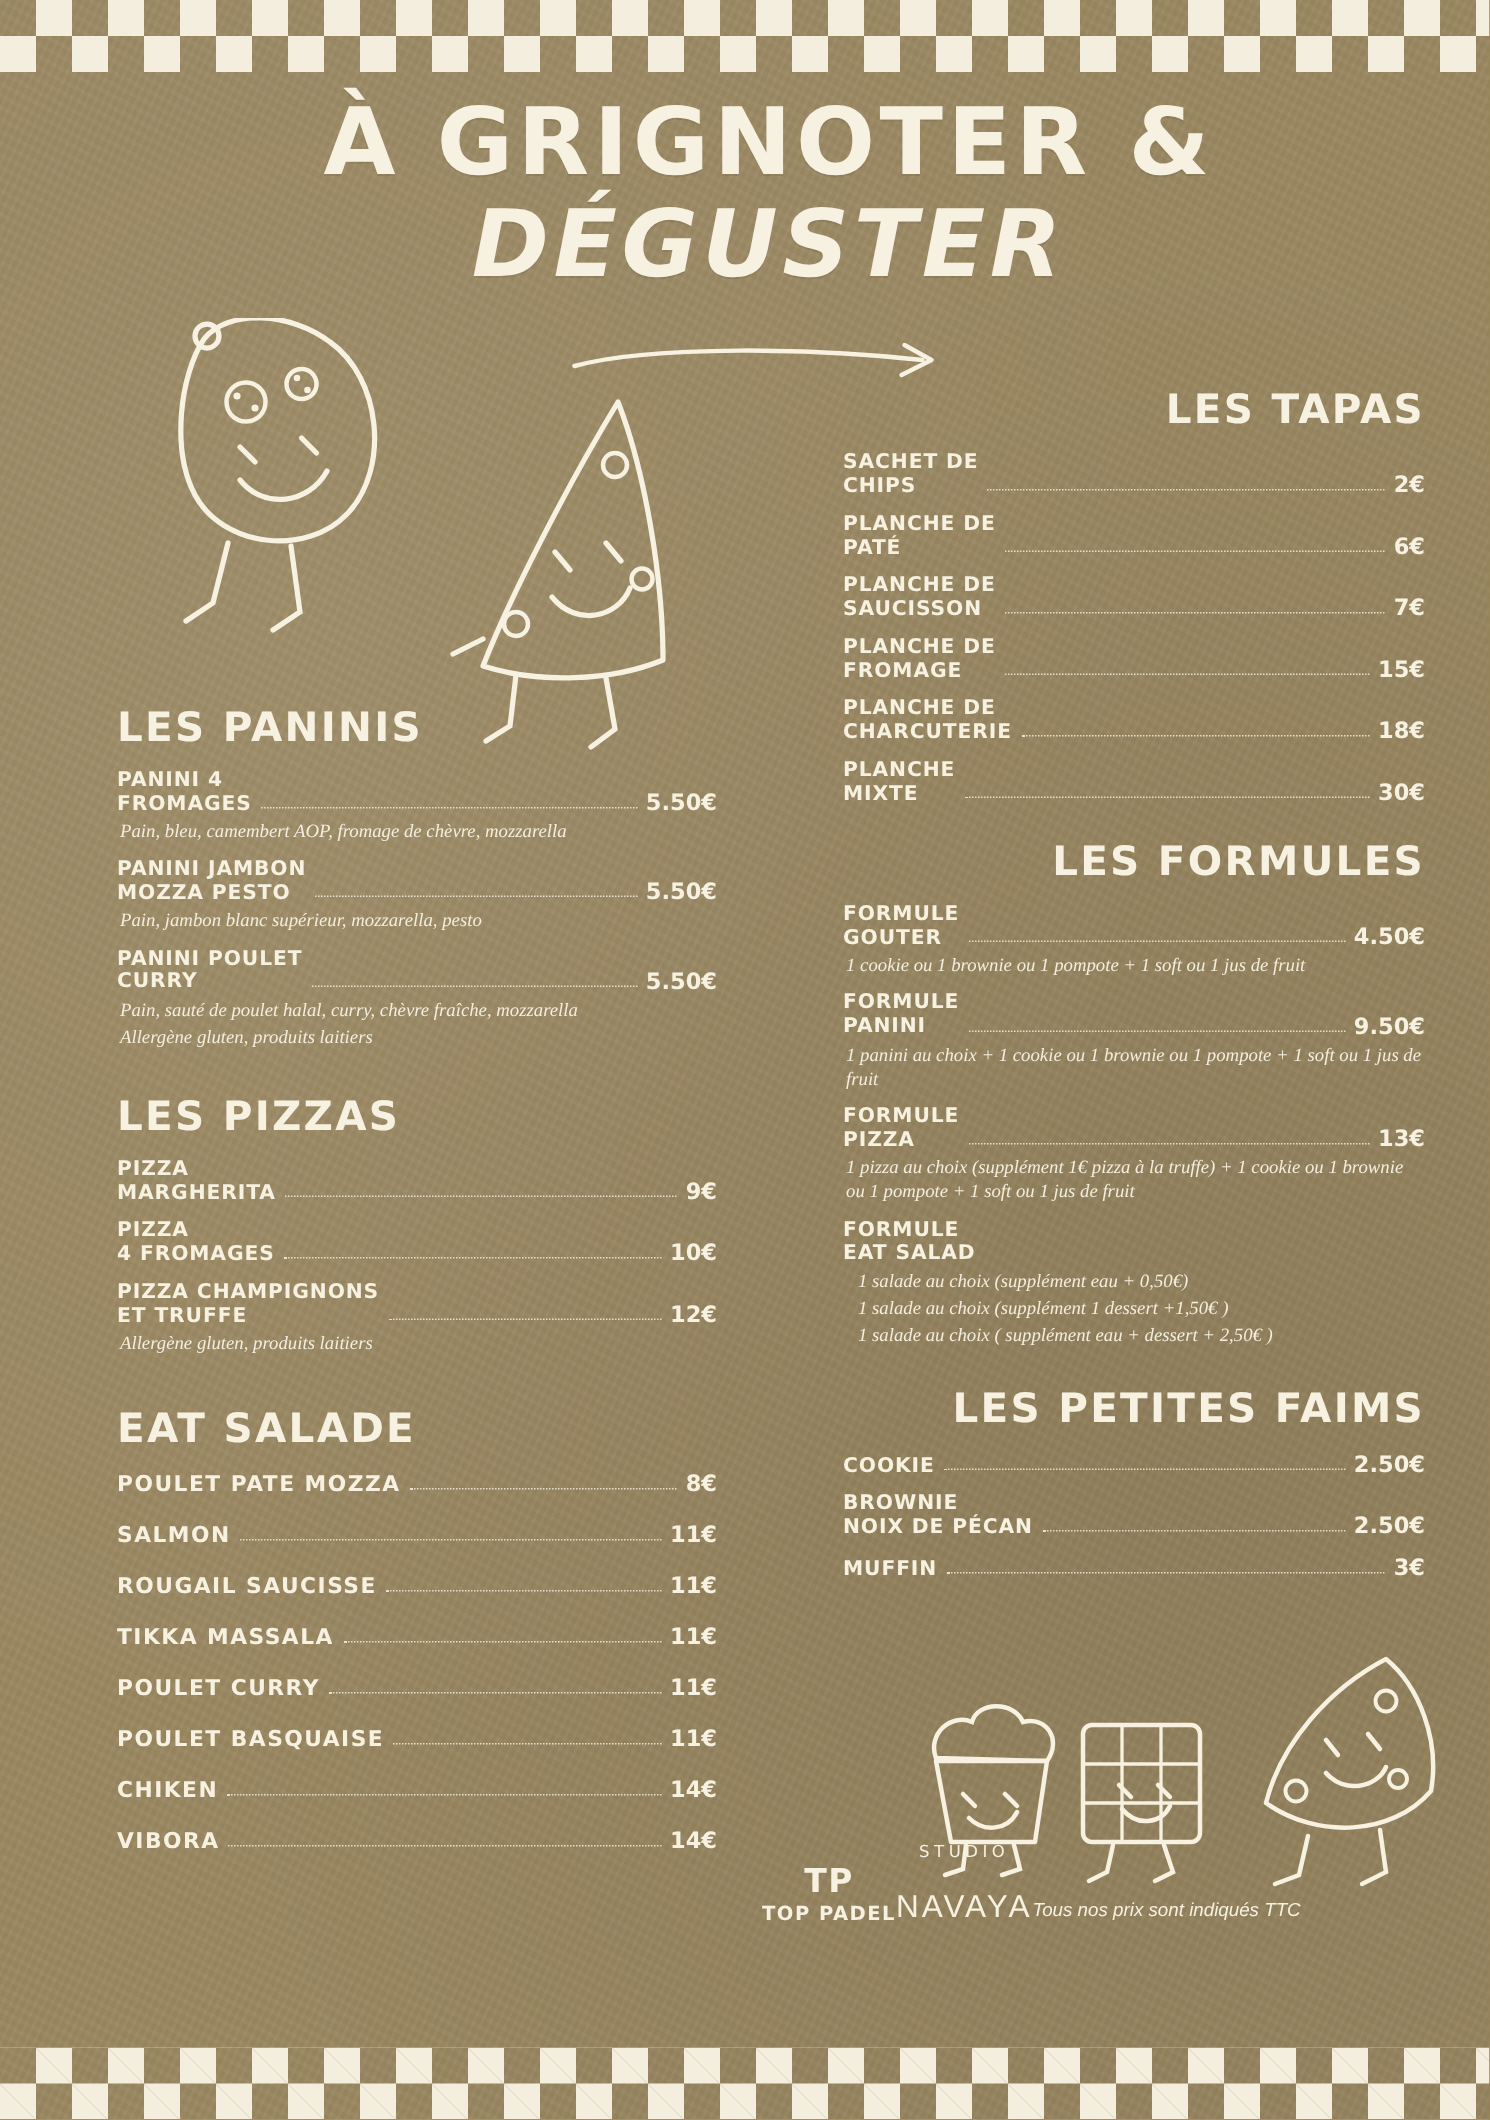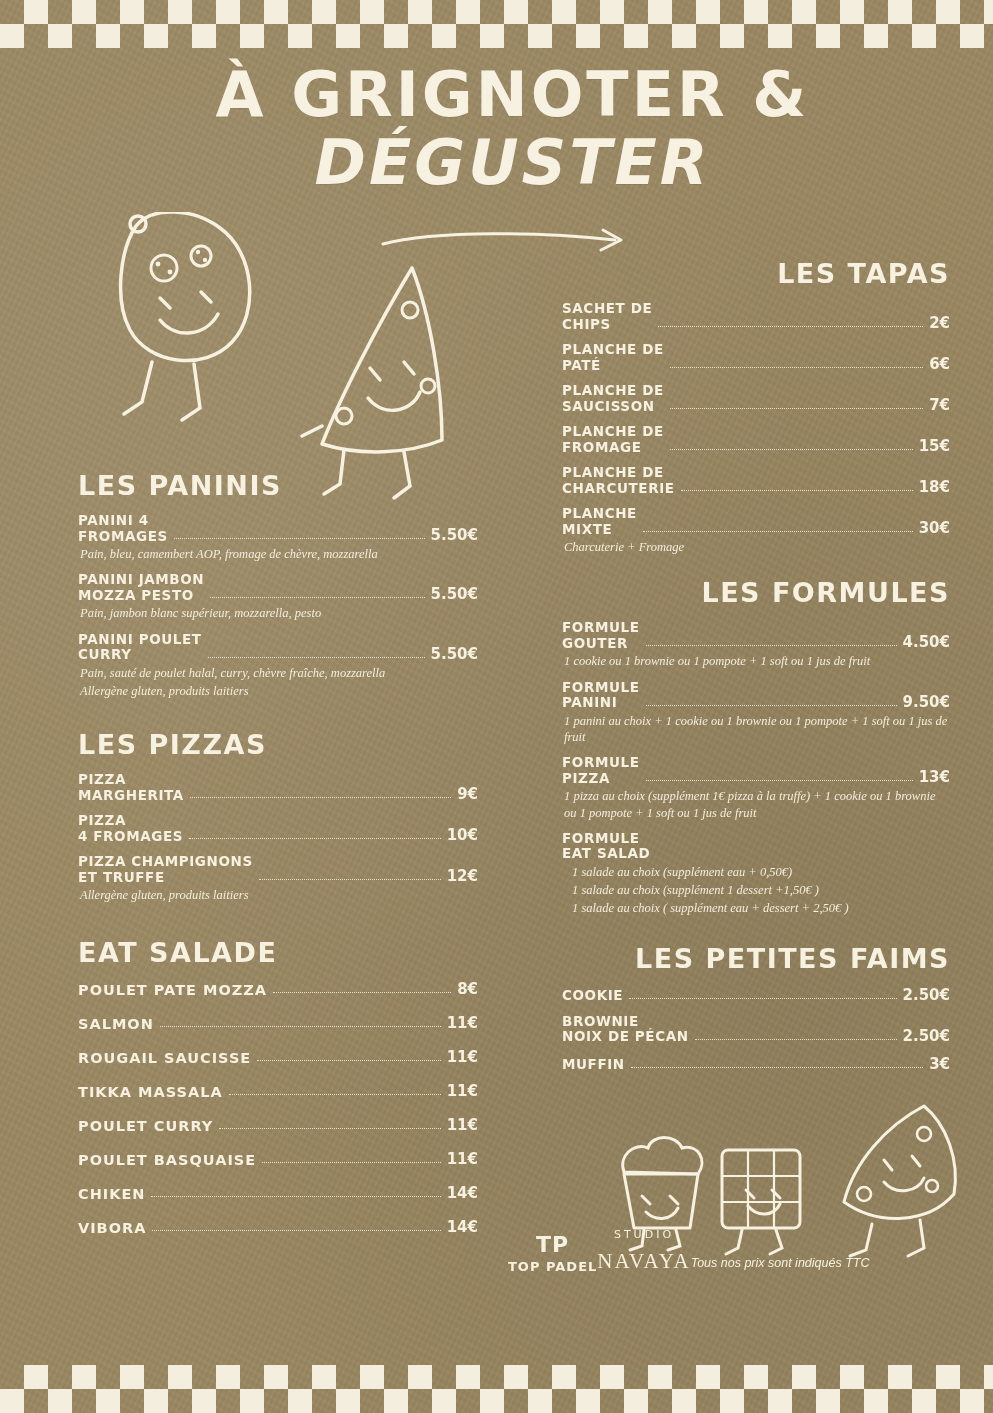--- a/index.html
+++ b/index.html
@@ -109,21 +109,21 @@
   }
   .brand-tp { text-align: center; }
   .brand-tp .tp-mark {
     font-family: "DejaVu Sans", sans-serif; font-weight: 700; font-size: 22px; letter-spacing: 1px;
   }
   .brand-tp .tp-name {
     font-family: "DejaVu Sans", sans-serif; font-weight: 700; font-size: 13px; letter-spacing: 1px; margin-top: 2px;
   }
   .brand-studio { text-align: center; }
   .brand-studio .s1 { font-family: "DejaVu Sans", sans-serif; font-size: 11px; letter-spacing: 3px; }
-  .brand-studio .s2 { font-family: Liberation Serif, serif; font-size: 21px; letter-spacing: 2px; margin-top: 8px; }
+  .brand-studio .s2 { font-family: Liberation Sans, sans-serif; font-size: 21px; letter-spacing: 2px; margin-top: 19px; }
   .ttc { font-family: Liberation Sans, sans-serif; font-style: italic; font-size: 12.5px; margin-bottom: 4px; }
 
   .doodle { position: absolute; }
 </style>
 </head>
 <body>
 
 <div class="page">
 
   <div class="checker top"></div>
@@ -344,21 +344,20 @@
           <div class="price">18€</div>
         </div>
       </div>
       <div class="item">
         <div class="item-line">
           <div class="item-name">PLANCHE
 MIXTE</div>
           <div class="dots"></div>
           <div class="price">30€</div>
         </div>
-        <div class="desc">Charcuterie + Fromage</div>
       </div>
     </section>
 
     <section style="margin-top:22px;">
       <div class="section-head right">LES FORMULES</div>
 
       <div class="item">
         <div class="item-line">
           <div class="item-name">FORMULE
 GOUTER</div>

